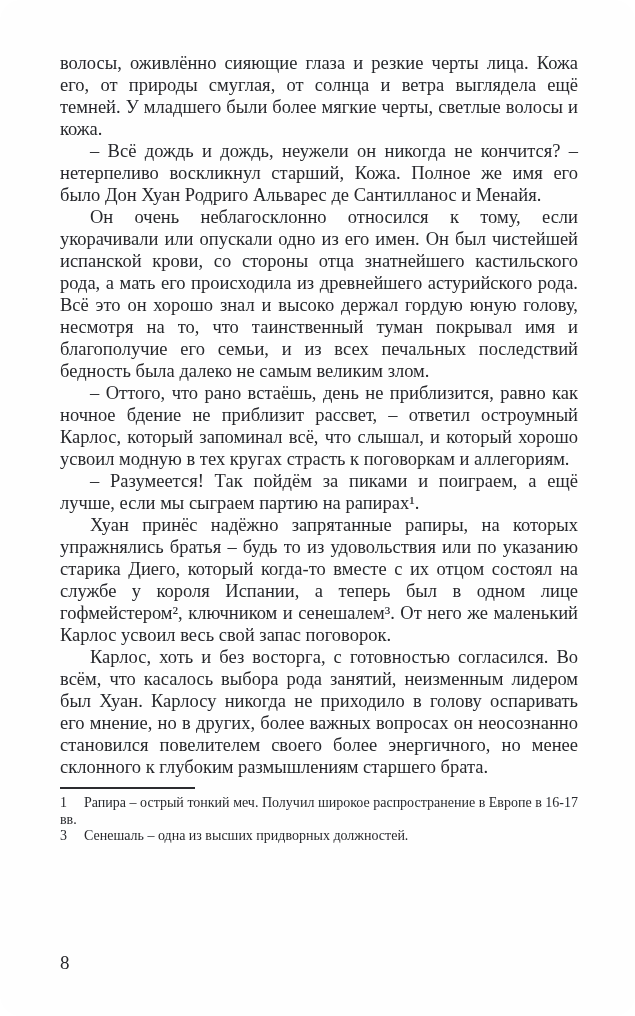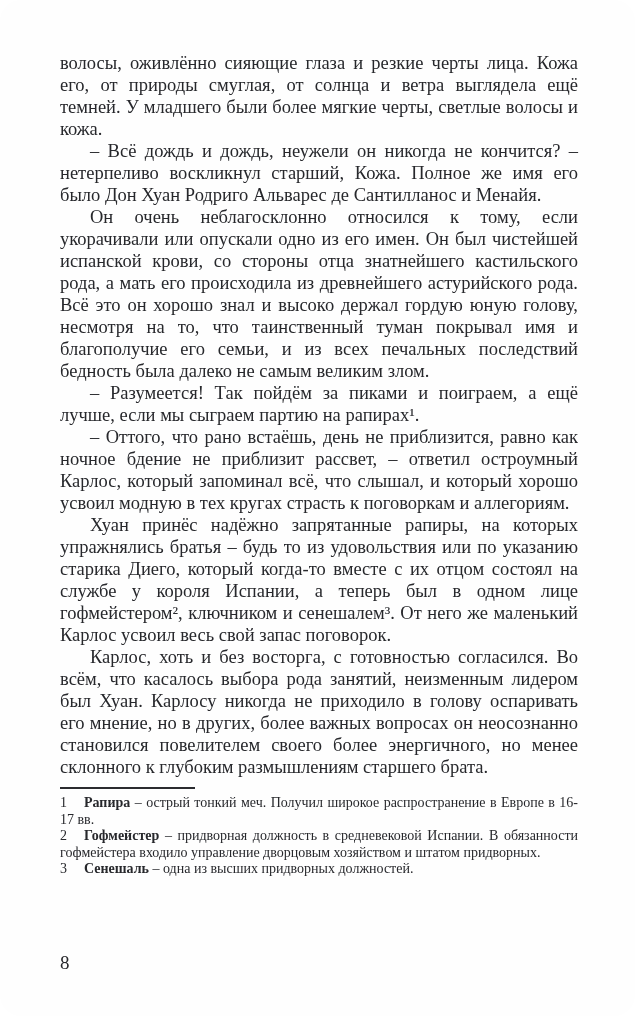--- a/index.html
+++ b/index.html
@@ -46,21 +46,21 @@
     line-height: 16.5px;
     text-align: justify;
     hyphens: auto;
     -webkit-hyphens: auto;
   }
   .fn-num {
     display: inline-block;
     width: 24px;
   }
   .fn-term {
-    font-weight: bold;
+    font-weight: normal;
   }
   .page-number {
     position: absolute;
     left: 60px;
     top: 952px;
     font-size: 19px;
     color: #27282c;
   }
   .watermark-wrap {
     position: absolute;
@@ -87,29 +87,28 @@
 </style>
 </head>
 <body>
 
 <div class="page">
 
   <div class="body-text">
     <p class="para first">волосы, оживлённо сияющие глаза и резкие черты лица. Кожа его, от природы смуглая, от солнца и ветра выглядела ещё темней. У младшего были более мягкие черты, светлые волосы и кожа.</p>
     <p class="para">– Всё дождь и дождь, неужели он никогда не кончится? – нетерпеливо воскликнул старший, Кожа. Полное же имя его было Дон Хуан Родриго Альварес де Сантилланос и Менайя.</p>
     <p class="para">Он очень неблагосклонно относился к тому, если укорачивали или опускали одно из его имен. Он был чистейшей испанской крови, со стороны отца знатнейшего кастильского рода, а мать его происходила из древнейшего астурийского рода. Всё это он хорошо знал и высоко держал гордую юную голову, несмотря на то, что таинственный туман покрывал имя и благополучие его семьи, и из всех печальных последствий бедность была далеко не самым великим злом.</p>
+    <p class="para">– Оттого, что рано встаёшь, день не приблизится, равно как ночное бдение не приблизит рассвет, – ответил остроумный Карлос, который запоминал всё, что слышал, и который хорошо усвоил модную в тех кругах страсть к поговоркам и аллегориям.</p>
     <p class="para">– Разумеется! Так пойдём за пиками и поиграем, а ещё лучше, если мы сыграем партию на рапирах¹.</p>
-    <p class="para">– Оттого, что рано встаёшь, день не приблизится, равно как ночное бдение не приблизит рассвет, – ответил остроумный Карлос, который запоминал всё, что слышал, и который хорошо усвоил модную в тех кругах страсть к поговоркам и аллегориям.</p>
     <p class="para">Хуан принёс надёжно запрятанные рапиры, на которых упражнялись братья – будь то из удовольствия или по указанию старика Диего, который когда-то вместе с их отцом состоял на службе у короля Испании, а теперь был в одном лице гофмейстером², ключником и сенешалем³. От него же маленький Карлос усвоил весь свой запас поговорок.</p>
     <p class="para">Карлос, хоть и без восторга, с готовностью согласился. Во всём, что касалось выбора рода занятий, неизменным лидером был Хуан. Карлосу никогда не приходило в голову оспаривать его мнение, но в других, более важных вопросах он неосознанно становился повелителем своего более энергичного, но менее склонного к глубоким размышлениям старшего брата.</p>
   </div>
 
   <div class="footnotes">
     <div class="fn-divider"></div>
     <p class="fn"><span class="fn-num">1</span><b class="fn-term">Рапира</b> <span class="fn-text">– острый тонкий меч. Получил широкое распространение в Европе в 16-17 вв.</span></p>
-    <p class="fn"><span class="fn-num">2</span><b class="fn-term">Гофмейстер</b> <span class="fn-text">– придворная должность в средневековой Испании. В обязанности гофмейстера входило управление дворцовым хозяйством и штатом придворных.</span></p>
     <p class="fn"><span class="fn-num">3</span><b class="fn-term">Сенешаль</b> <span class="fn-text">– одна из высших придворных должностей.</span></p>
   </div>
 
   <div class="page-number">8</div>
 
 
 </div>
 
 </body></html>

